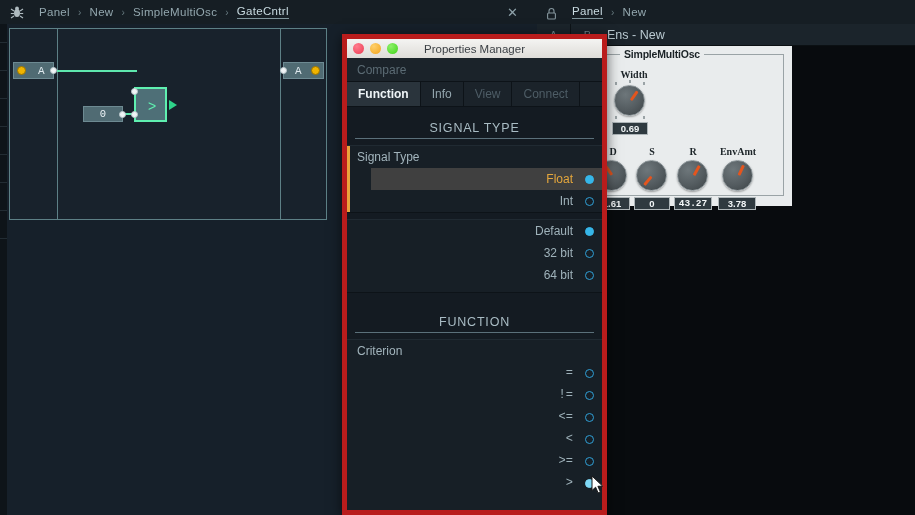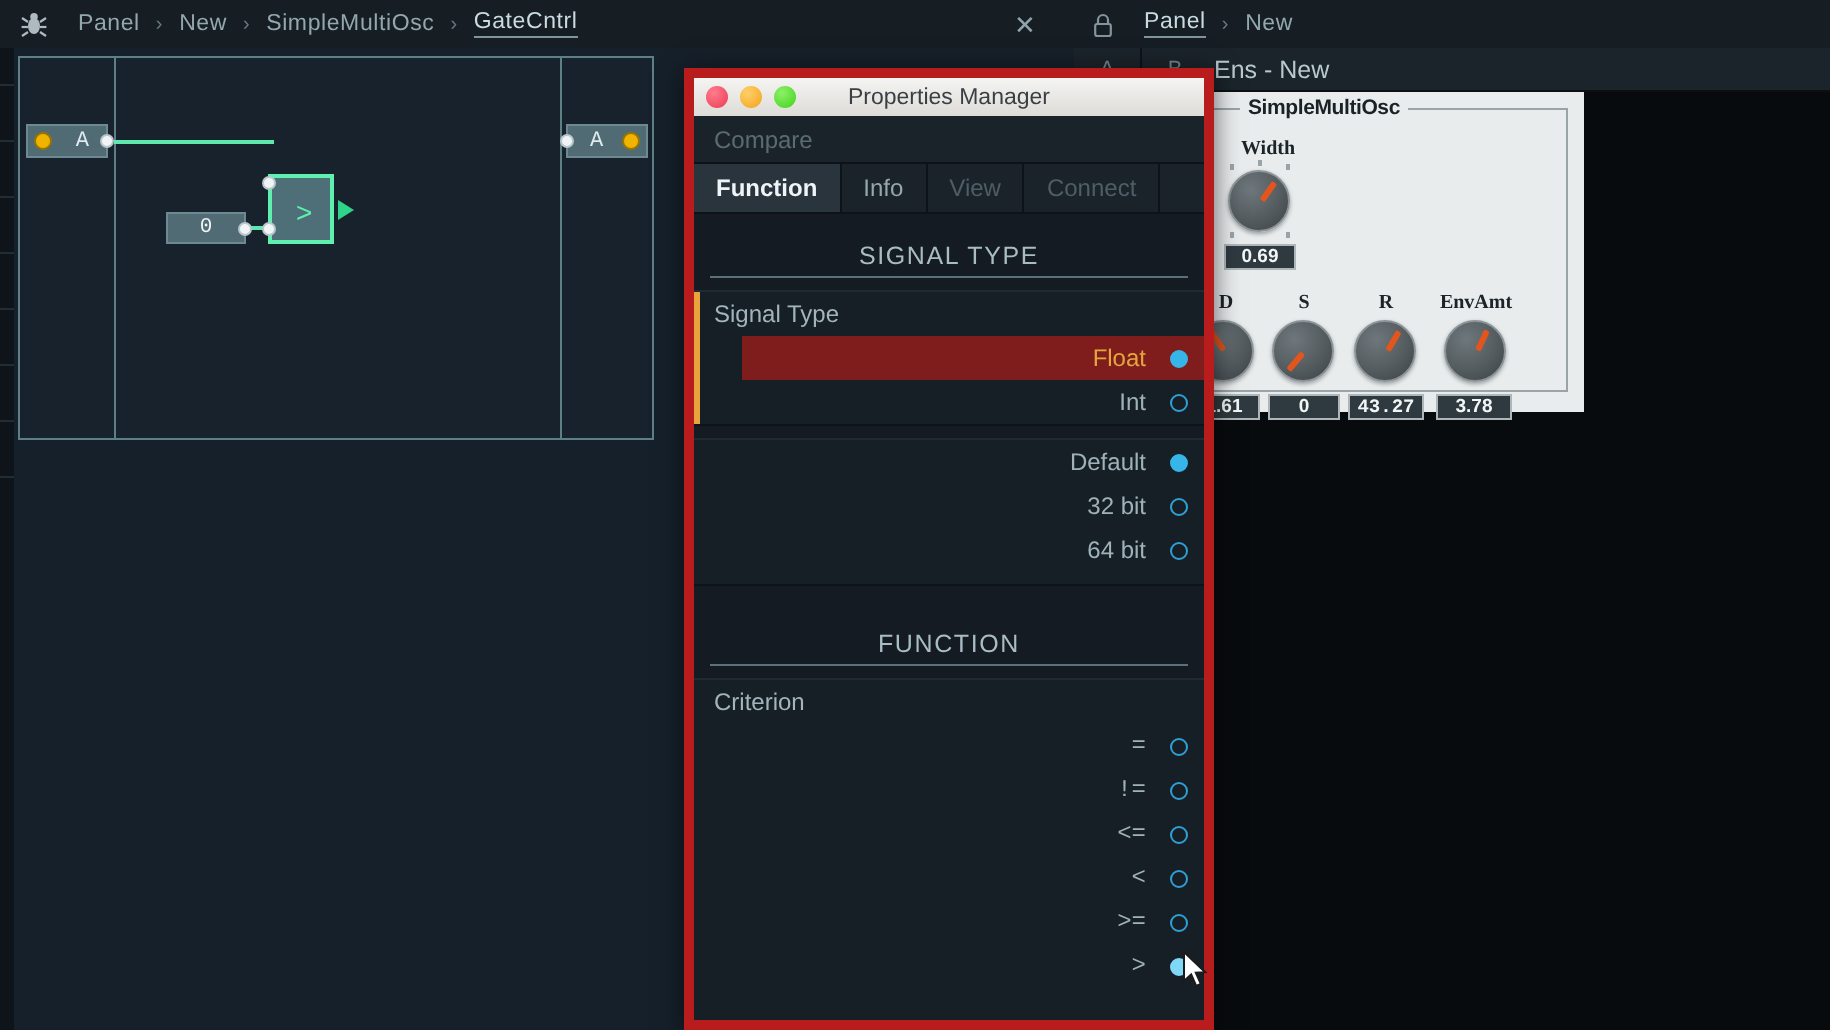--- a/index.html
+++ b/index.html
@@ -201,21 +201,21 @@
   .group.accent::before {
     content:""; position:absolute; left:0; top:0; bottom:0; width:3px; background:#e8a33d;
   }
   .group-title {
     color: #a2b4bc; font-size: 12px; padding: 4px 0 4px 10px;
   }
   .opt-row {
     height: 22px; display:flex; align-items:center; justify-content:flex-end;
     padding-right: 8px; position: relative;
   }
-  .opt-row.active { background: #7f1d1d; margin-left: 24px; }
+  .opt-row.active { background: #404040; margin-left: 24px; }
   .opt-label { color:#9fb2ba; font-size: 12px; margin-right: 12px; }
   .opt-row.active .opt-label { color: #e4a63c; }
   .radio {
     width: 9px; height: 9px; border-radius: 50%;
     border: 1.5px solid #2f9fd6; background: transparent;
   }
   .radio.on { background: #7fd8f5; border-color: #7fd8f5; }
   .radio.on.accentblue { background: #36b6e8; border-color:#36b6e8; }
   .mono-op { font-family: "Liberation Mono", monospace; }
 

